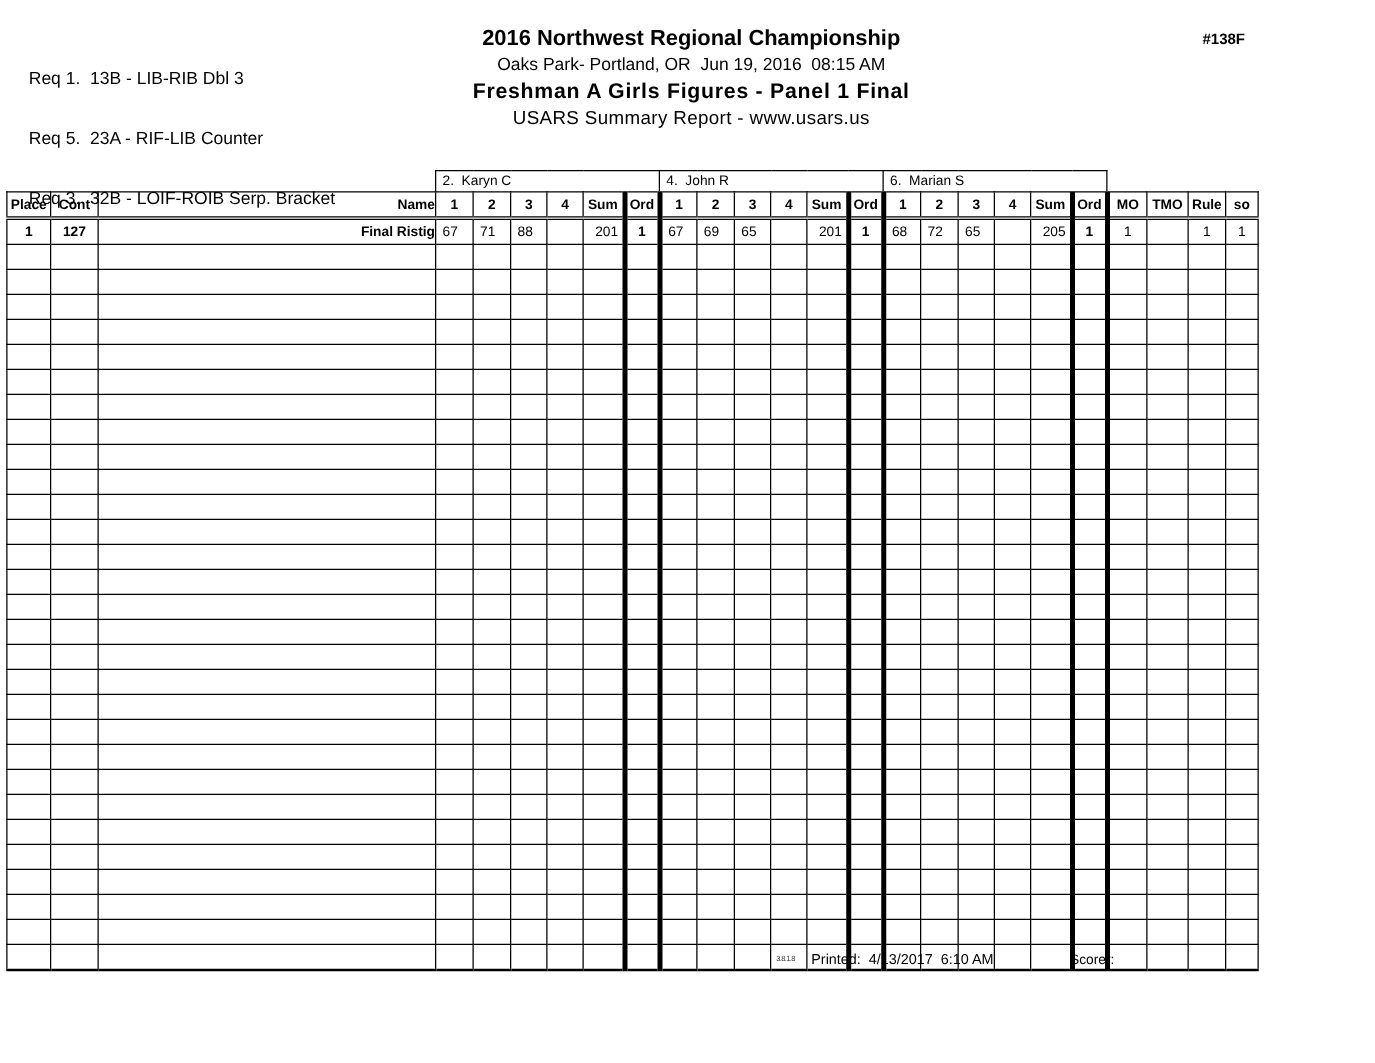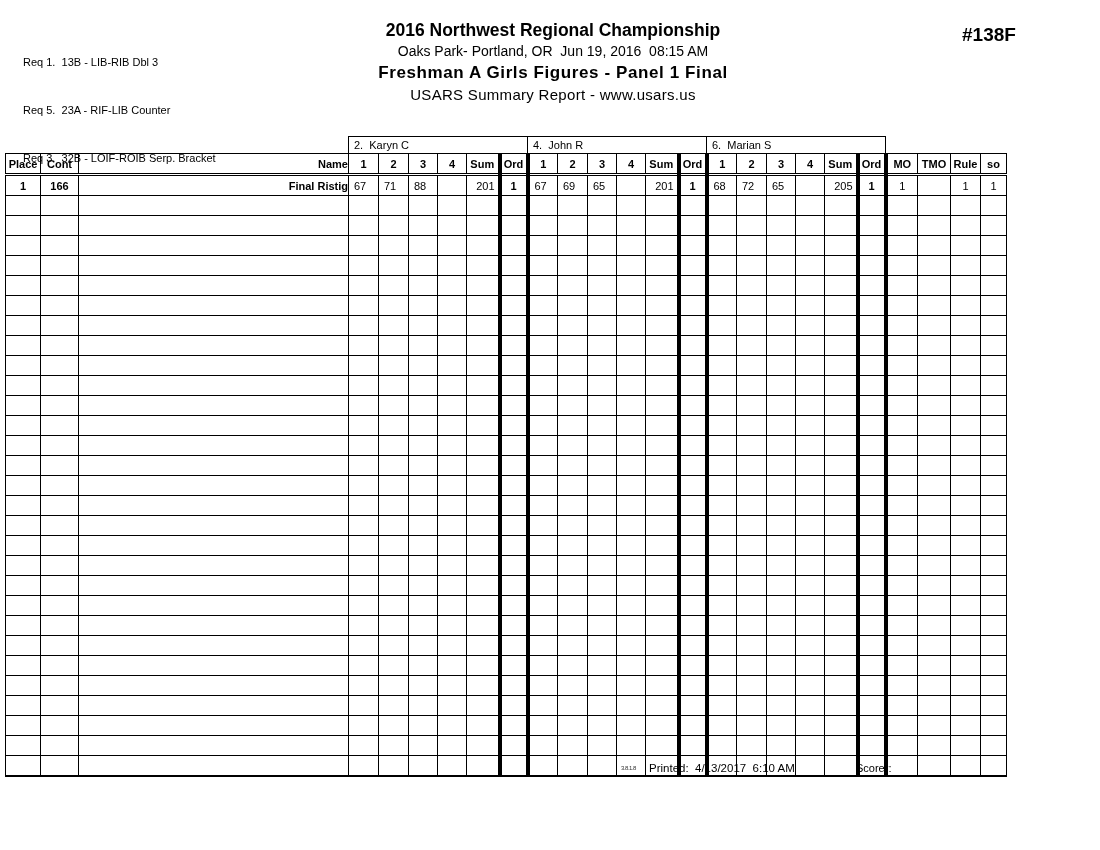--- a/index.html
+++ b/index.html
@@ -2,29 +2,29 @@
 <html><head>
 <meta charset="utf-8">
 <title>USARS Summary Report</title>
 <style>
   html,body{margin:0;padding:0;background:#fff;}
   .page{
     position:relative;width:1100px;height:850px;background:#fff;
     font-family:"Liberation Sans",sans-serif;color:#000;overflow:hidden;
   }
   
-  .req-block{position:absolute;left:23px;top:22px;font-size:11px;line-height:16px;white-space:pre;}
+  .req-block{position:absolute;left:23px;top:22px;font-size:14px;line-height:16px;white-space:pre;}
   
   .title-block{position:absolute;left:0;top:20px;width:1106px;text-align:center;}
   .title{font-size:17.5px;font-weight:bold;white-space:pre;}
   .subtitle{font-size:14px;margin-top:2px;white-space:pre;}
   .event{font-size:17px;font-weight:bold;letter-spacing:.6px;margin-top:4px;white-space:pre;}
   .report{font-size:15px;letter-spacing:.3px;margin-top:3px;white-space:pre;}
   
-  .evnum{position:absolute;left:962px;top:24px;font-size:19px;font-weight:bold;}
+  .evnum{position:absolute;left:962px;top:24px;font-size:12px;font-weight:bold;}
   
   #score-table{
     position:absolute;left:5px;top:136px;
     border-collapse:collapse;table-layout:fixed;
     font-family:"Liberation Sans",sans-serif;font-size:11px;
   }
   #score-table td{
     border:1px solid #000;height:19px;padding:0;margin:0;
     white-space:pre;overflow:hidden;text-align:center;vertical-align:middle;
   }
@@ -122,21 +122,21 @@
           <td>4</td>
           <td>Sum</td>
           <td class="ord">Ord</td>
           <td>MO</td>
           <td>TMO</td>
           <td>Rule</td>
           <td>so</td>
         </tr>
         <tr>
           <td class="b">1</td>
-          <td class="b">166</td>
+          <td class="b">127</td>
           <td class="b lft">Final Ristig</td>
           <td class="score">67</td>
           <td class="score">71</td>
           <td class="score">88</td>
           <td class="score"></td>
           <td class="sum">201</td>
           <td class="ord b">1</td>
           <td class="score">67</td>
           <td class="score">69</td>
           <td class="score">65</td>

